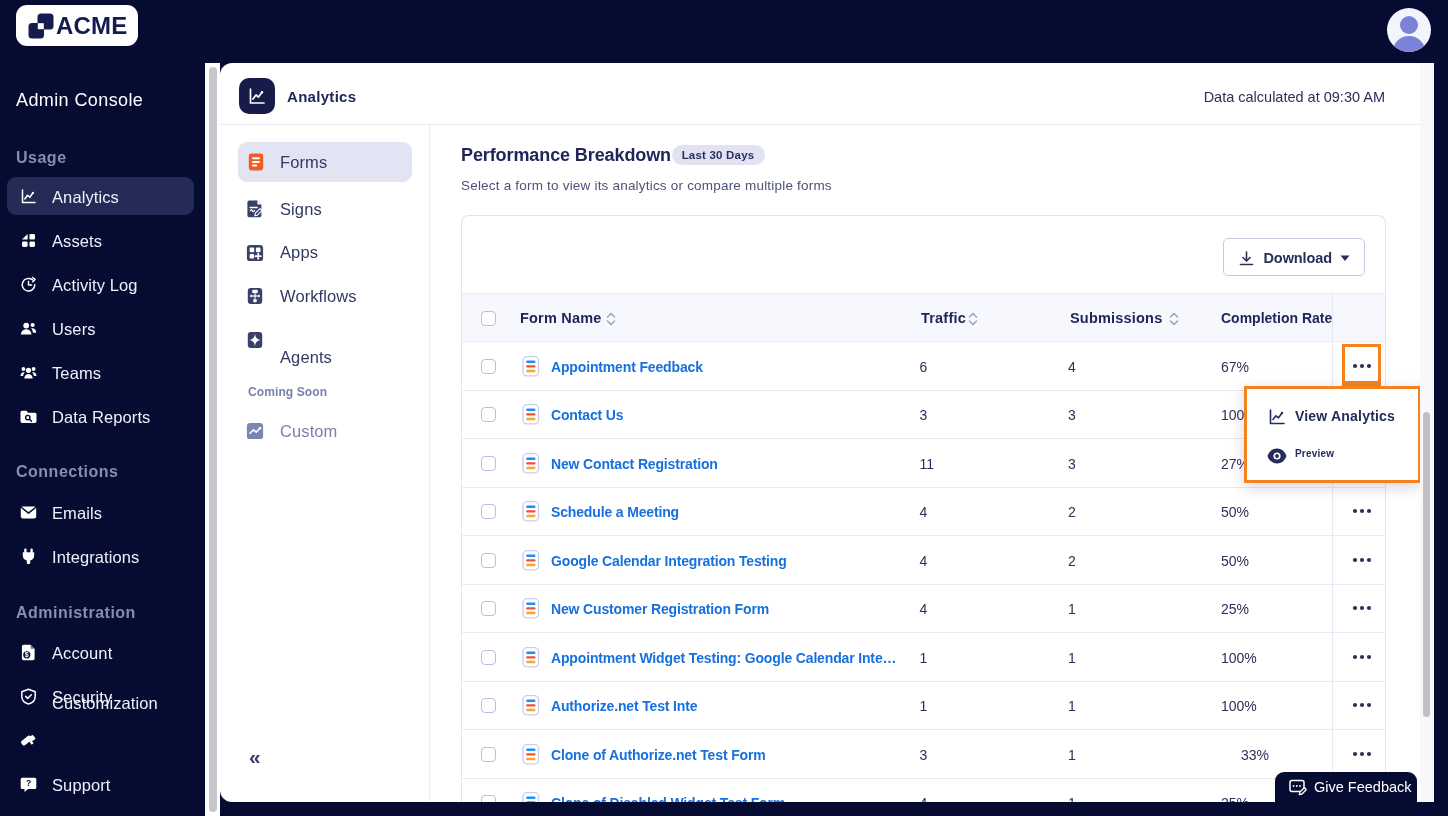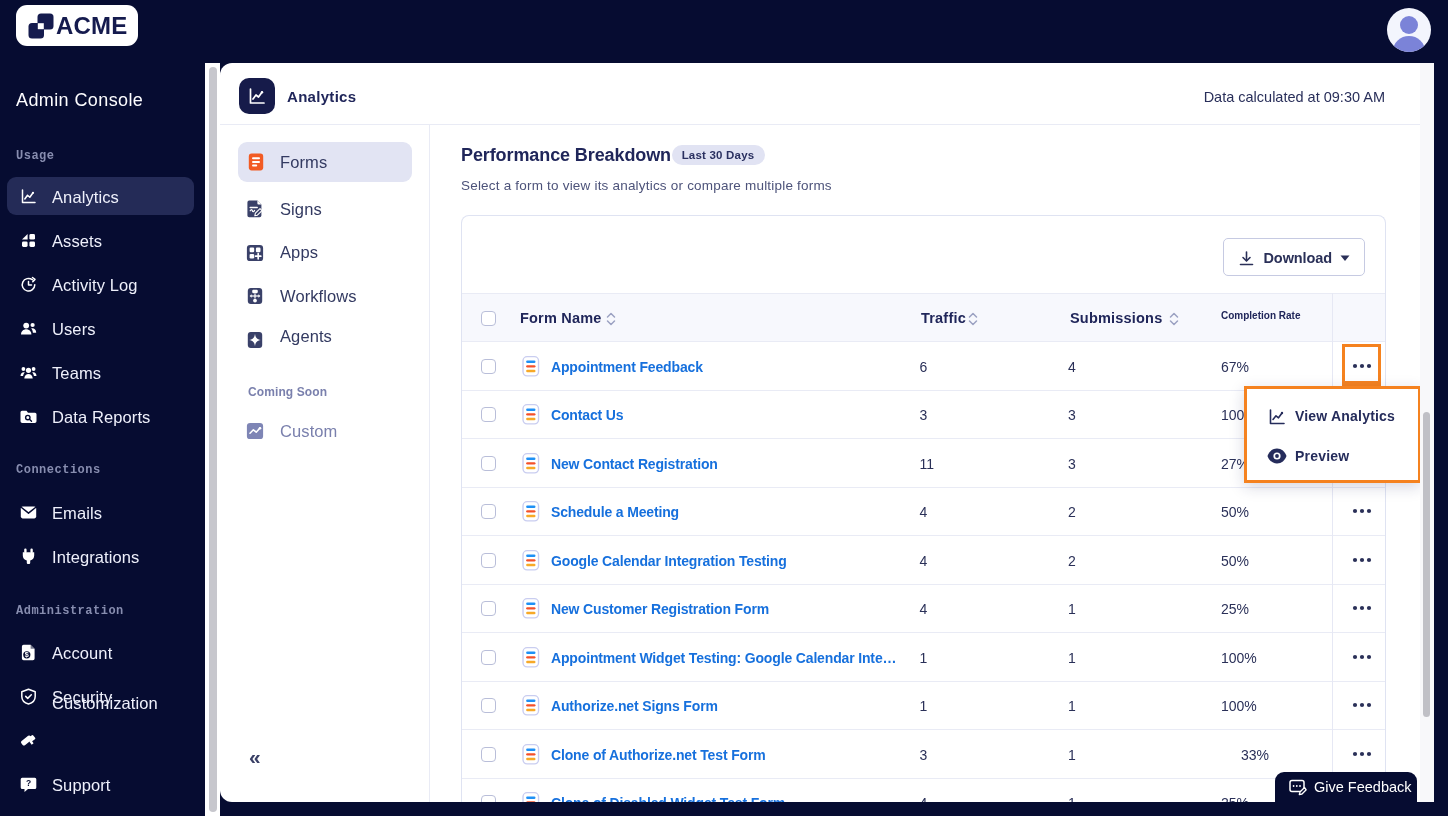--- a/index.html
+++ b/index.html
@@ -1,20 +1,20 @@
 <!DOCTYPE html>
 <html><head>
 <meta charset="utf-8">
 <style>
   * { margin:0; padding:0; box-sizing:border-box; }
   html,body { width:1448px; height:816px; overflow:hidden; }
   body { background:#060c31; font-family:"Liberation Sans", sans-serif; position:relative; }
   .abs { position:absolute; }
   .sitem { position:absolute; left:52px; font-size:16.5px; font-weight:400; color:#eef0fb; letter-spacing:0.1px; }
-  .slabel { position:absolute; left:16px; font-size:12px; font-weight:bold; color:#878daf; letter-spacing:0.5px;font-family:Liberation Mono, monospace; }
+  .slabel { position:absolute; left:16px; font-size:16px; font-weight:bold; color:#878daf; letter-spacing:0.5px; }
   .sic { position:absolute; left:20px; width:17px; height:17px; }
   .nic { width:18px; height:18px; }
   .nitem { position:absolute; font-size:16.5px; font-weight:400; color:#333a61; letter-spacing:0.1px; }
   .row { position:absolute; left:0; width:923px; height:48.5px; border-bottom:1px solid #e9ebf5; }
   .cb { position:absolute; left:19px; top:16.5px; width:15px; height:15px; border:1.6px solid #b9bed9; border-radius:4px; background:#fff; }
   .ficon { position:absolute; left:59.5px; top:13.5px; }
   .fname { position:absolute; left:89px; top:16.5px; line-height:16px; font-size:14px; font-weight:bold; color:#1670dd; letter-spacing:-0.15px; }
   .num { position:absolute; top:16.5px; line-height:16px; font-size:14px; color:#2a3058; }
   .dots { position:absolute; left:888.5px; top:13.5px; }
   .thc { position:absolute; top:16px; font-size:14.5px; font-weight:bold; color:#20265a; letter-spacing:0.2px; }
@@ -187,21 +187,21 @@
   <path d="M9 6.4 V11.5" stroke="#fff" stroke-width="1.2"></path>
   <path d="M5 9 H13" stroke="#fff" stroke-width="1.2"></path>
   <path d="M5.6 7.2 L3.6 9 L5.6 10.8 Z" fill="#fff"></path>
   <path d="M12.4 7.2 L14.4 9 L12.4 10.8 Z" fill="#fff"></path>
 </svg>
 <div class="nitem" style="left:280px; top:286.5px;">Workflows</div>
 <svg class="abs nic" style="left:246px; top:331px;" viewBox="0 0 18 18">
   <rect x="1.8" y="0.9" width="14.4" height="16.2" rx="3" fill="#3a4169"></rect>
   <path d="M9 2.8 C9.45 6.5 10.9 8.3 14.8 9 C10.9 9.7 9.45 11.5 9 15.2 C8.55 11.5 7.1 9.7 3.2 9 C7.1 8.3 8.55 6.5 9 2.8 Z" fill="#fff"></path>
 </svg>
-<div class="nitem" style="left:280px; top:327px;">Agents</div>
+<div class="nitem" style="left:280px; top:348px;">Agents</div>
 <div class="abs" style="left:248px; top:384.5px; font-size:12px; font-weight:bold; color:#7a80ad; letter-spacing:0.1px;">Coming Soon</div>
 <svg class="abs nic" style="left:246px; top:422px;" viewBox="0 0 18 18">
   <rect x="0.9" y="0.9" width="16.2" height="16.2" rx="3.2" fill="#7e85b5"></rect>
   <path d="M4 11.2 L7.4 7.8 L10.2 10.2 L14 6" fill="none" stroke="#fff" stroke-width="1.6" stroke-linecap="round" stroke-linejoin="round"></path>
   <circle cx="14" cy="6.2" r="1.3" fill="#fff"></circle>
 </svg>
 <div class="nitem" style="left:280px; top:422px; color:#7a80ad;">Custom</div>
 <div class="abs" style="left:249px; top:745px; font-size:21px; color:#3a4066; font-weight:bold;">«</div>
 
 <div class="abs" style="left:461px; top:145px; font-size:18px; font-weight:bold; color:#20265a; letter-spacing:-0.1px;">Performance Breakdown</div>
@@ -233,21 +233,21 @@
     <div class="thc" style="left:459px;">Traffic</div>
     <svg class="sort" style="left:506px;" viewBox="0 0 10 14" fill="none" stroke="#9ba1c2" stroke-width="1.5" stroke-linecap="round" stroke-linejoin="round">
         <path d="M1.5 5 L5 1.5 L8.5 5"></path>
         <path d="M1.5 9 L5 12.5 L8.5 9"></path>
       </svg>
     <div class="thc" style="left:608px;">Submissions</div>
     <svg class="sort" style="left:707px;" viewBox="0 0 10 14" fill="none" stroke="#9ba1c2" stroke-width="1.5" stroke-linecap="round" stroke-linejoin="round">
         <path d="M1.5 5 L5 1.5 L8.5 5"></path>
         <path d="M1.5 9 L5 12.5 L8.5 9"></path>
       </svg>
-    <div class="thc" style="left:759px; font-size:10px; letter-spacing:0;">Completion Rate</div>
+    <div class="thc" style="left:759px; font-size:14px; letter-spacing:0;">Completion Rate</div>
   </div>
 
   <div class="abs" id="rows" style="left:0; top:126px; width:923px; height:476px;">
     <div class="row" style="top:0;">
         <div class="cb"></div>
         <svg class="ficon" width="18" height="21" viewBox="0 0 19 23">
           <use href="#fic"></use>
         </svg>
         <div class="fname">Appointment Feedback</div>
         <div class="num" style="left:457.5px;">6</div>
@@ -327,21 +327,21 @@
         <div class="num" style="left:759px;">100%</div>
         <svg class="dots" width="22" height="20" viewBox="0 0 22 20">
           <use href="#dot3"></use>
         </svg>
       </div>
     <div class="row" style="top:339.5px;">
         <div class="cb"></div>
         <svg class="ficon" width="18" height="21" viewBox="0 0 19 23">
           <use href="#fic"></use>
         </svg>
-        <div class="fname">Authorize.net Signs Form</div>
+        <div class="fname">Authorize.net Test Inte</div>
         <div class="num" style="left:457.5px;">1</div>
         <div class="num" style="left:606px;">1</div>
         <div class="num" style="left:759px;">100%</div>
         <svg class="dots" width="22" height="20" viewBox="0 0 22 20">
           <use href="#dot3"></use>
         </svg>
       </div>
     <div class="row" style="top:388px;">
         <div class="cb"></div>
         <svg class="ficon" width="18" height="21" viewBox="0 0 19 23">
@@ -377,21 +377,21 @@
     <path d="M2.5 2 V15.5 H16"></path>
       <path d="M5 11.5 L8 7.8 L10.5 9.8 L14 5"></path>
       <circle cx="14" cy="5" r="1.2" fill="#252c5b" stroke="none"></circle>
   </svg>
   <div class="abs" style="left:48px; top:19px; font-size:14px; font-weight:bold; color:#252c5b; letter-spacing:0.2px;">View Analytics</div>
   <svg class="abs" style="left:20px; top:59px;" width="20" height="16" viewBox="0 0 20 16">
     <path d="M10 0.5 C14.5 0.5 18 3.5 19.5 8 C18 12.5 14.5 15.5 10 15.5 C5.5 15.5 2 12.5 0.5 8 C2 3.5 5.5 0.5 10 0.5 Z" fill="#252c5b"></path>
     <circle cx="10" cy="8" r="3.6" fill="#fff"></circle>
     <circle cx="10" cy="8" r="1.9" fill="#252c5b"></circle>
   </svg>
-  <div class="abs" style="left:48px; top:59px; font-size:14px; font-weight:bold; color:#252c5b; letter-spacing:0.2px;">Preview</div>
+  <div class="abs" style="left:48px; top:59px; font-size:10px; font-weight:bold; color:#252c5b; letter-spacing:0.2px;">Preview</div>
 </div>
 
 <div class="abs" style="left:1420px; top:63px; width:13.5px; height:739px; background:#f8f8fa;"></div>
 <div class="abs" style="left:1422.5px; top:412px; width:7px; height:305px; background:#c0c0c6; border-radius:4px;"></div>
 
 <div class="abs" style="left:219.5px; top:802px; width:1228.5px; height:14px; background:#060c31;"></div>
 
 <div class="abs" style="left:1275px; top:772px; width:142px; height:30px; background:#060c31; border-radius:9px 9px 0 0; color:#fff;">
   <svg class="abs" style="left:14px; top:6px;" width="19" height="19" viewBox="0 0 19 19" fill="none" stroke="#fff" stroke-width="1.5">
     <rect x="1" y="2.5" width="14" height="11" rx="2"></rect>

